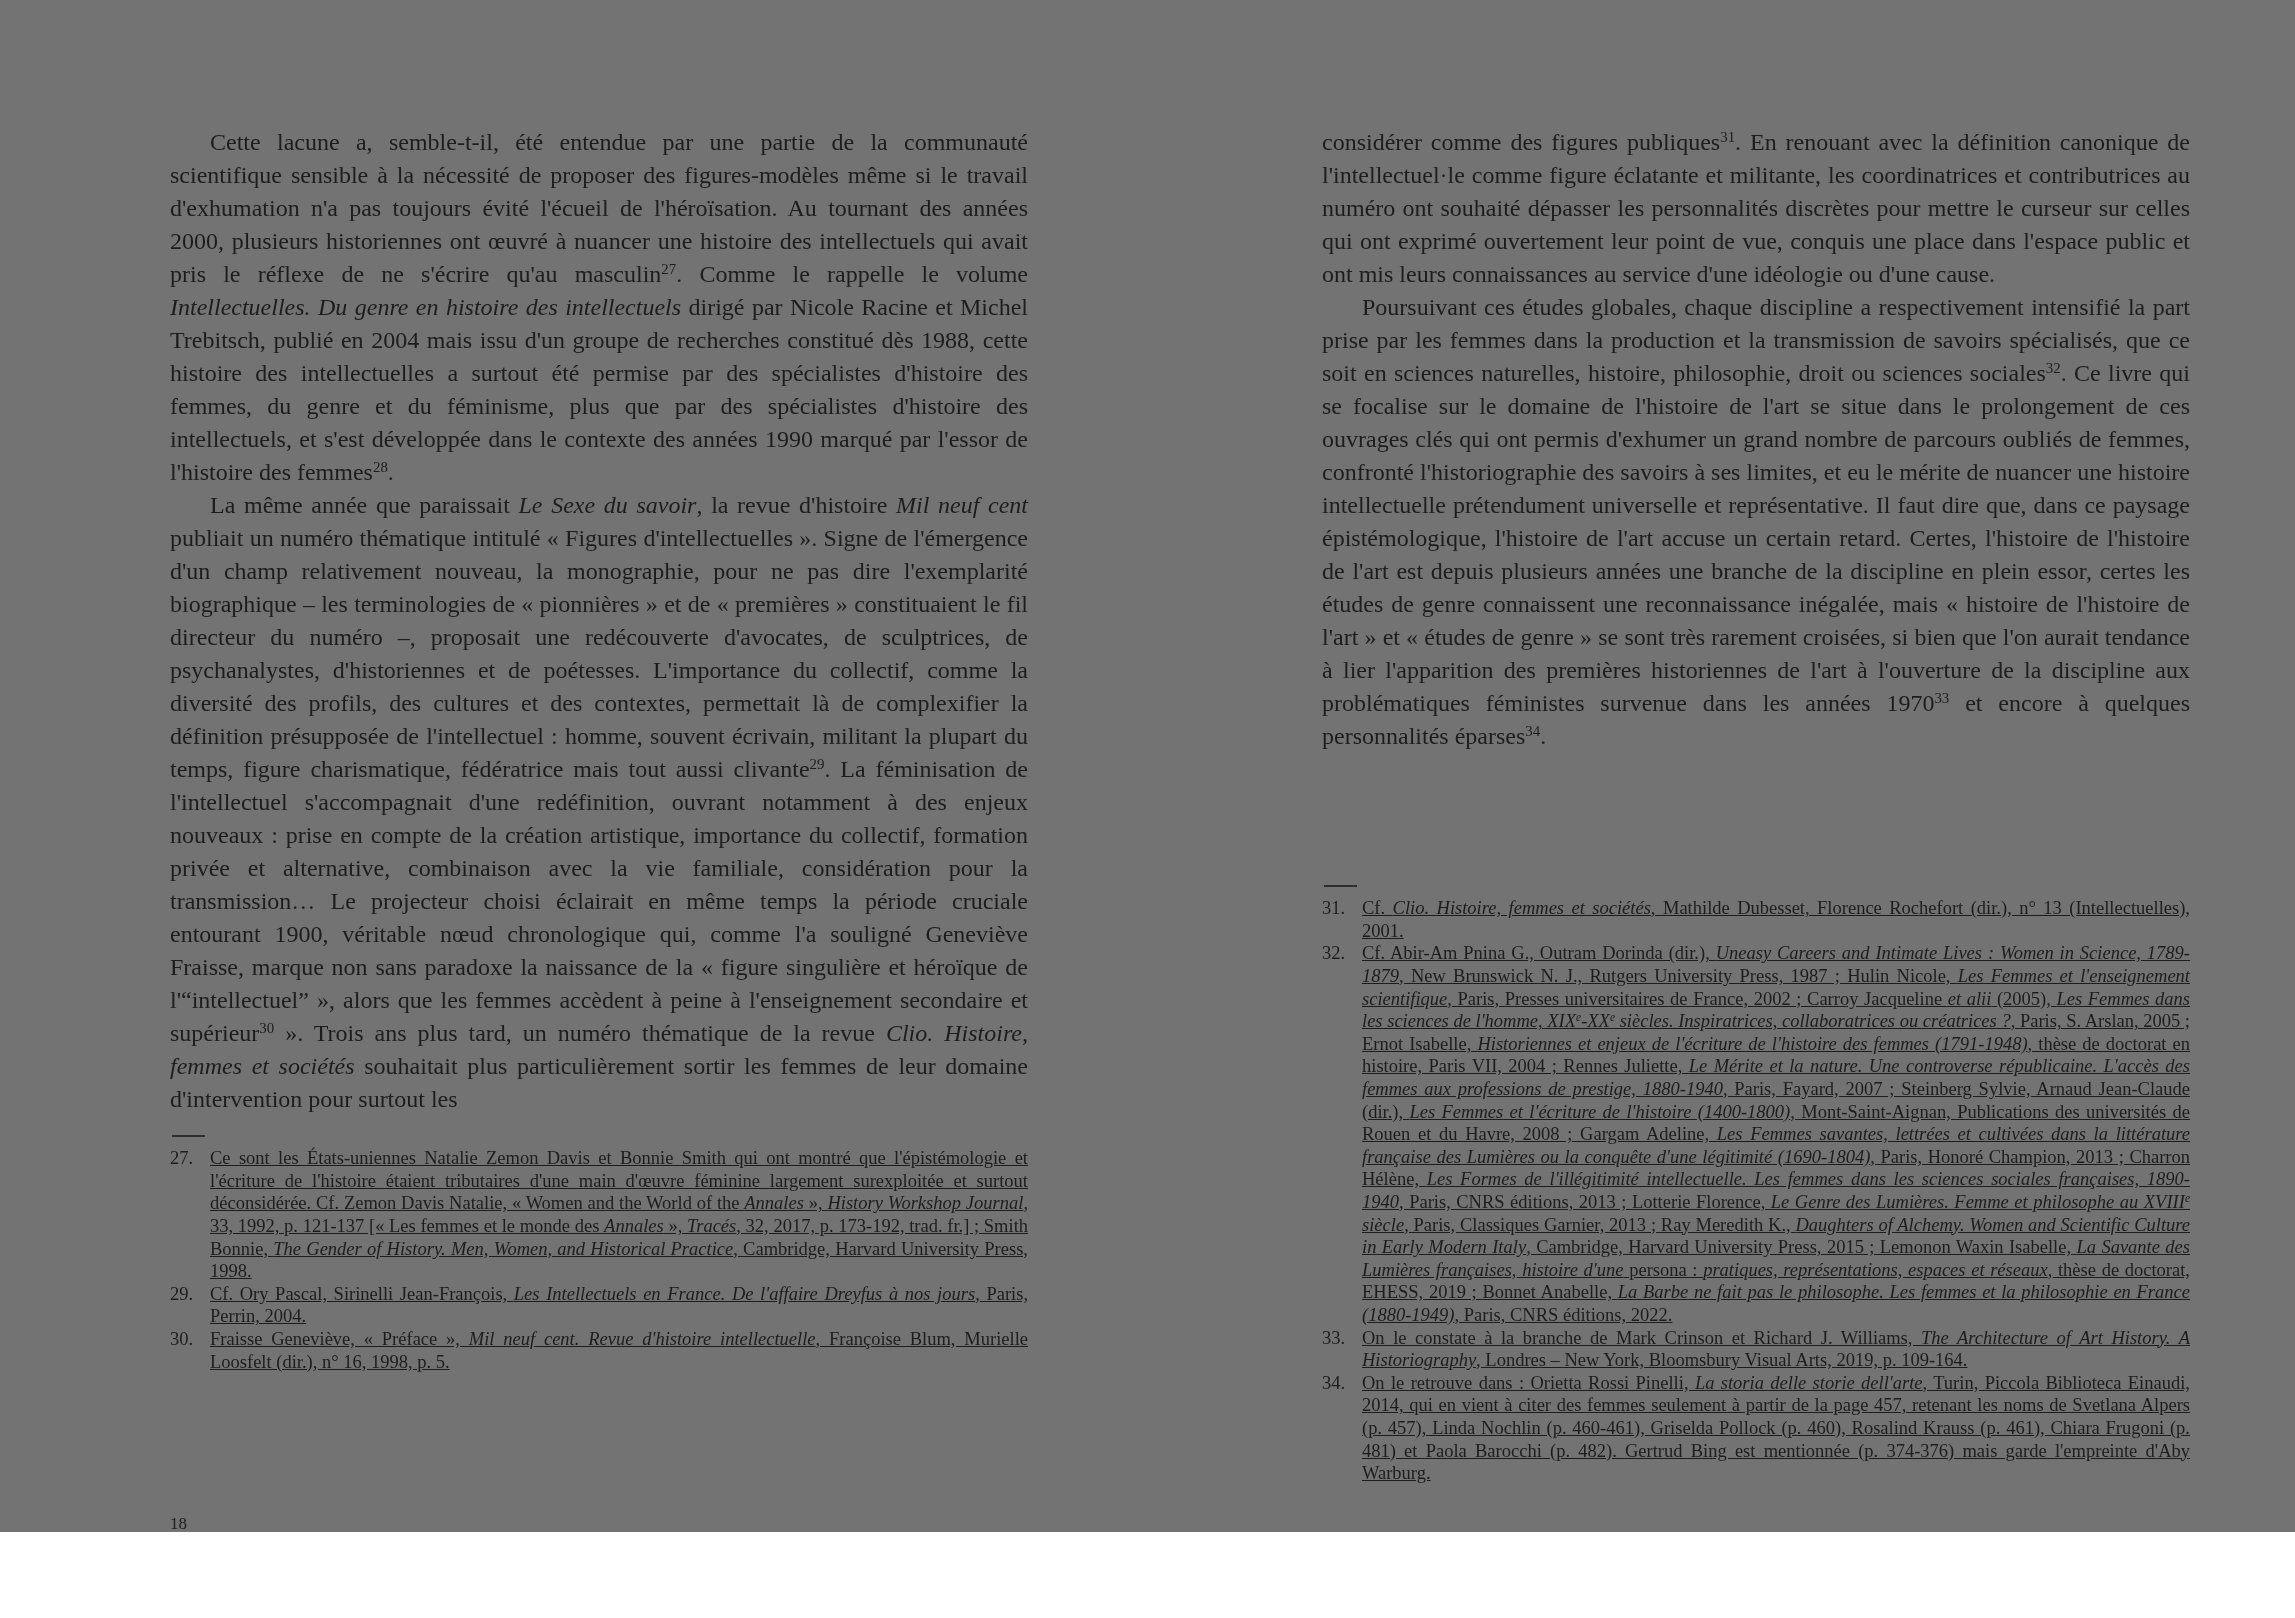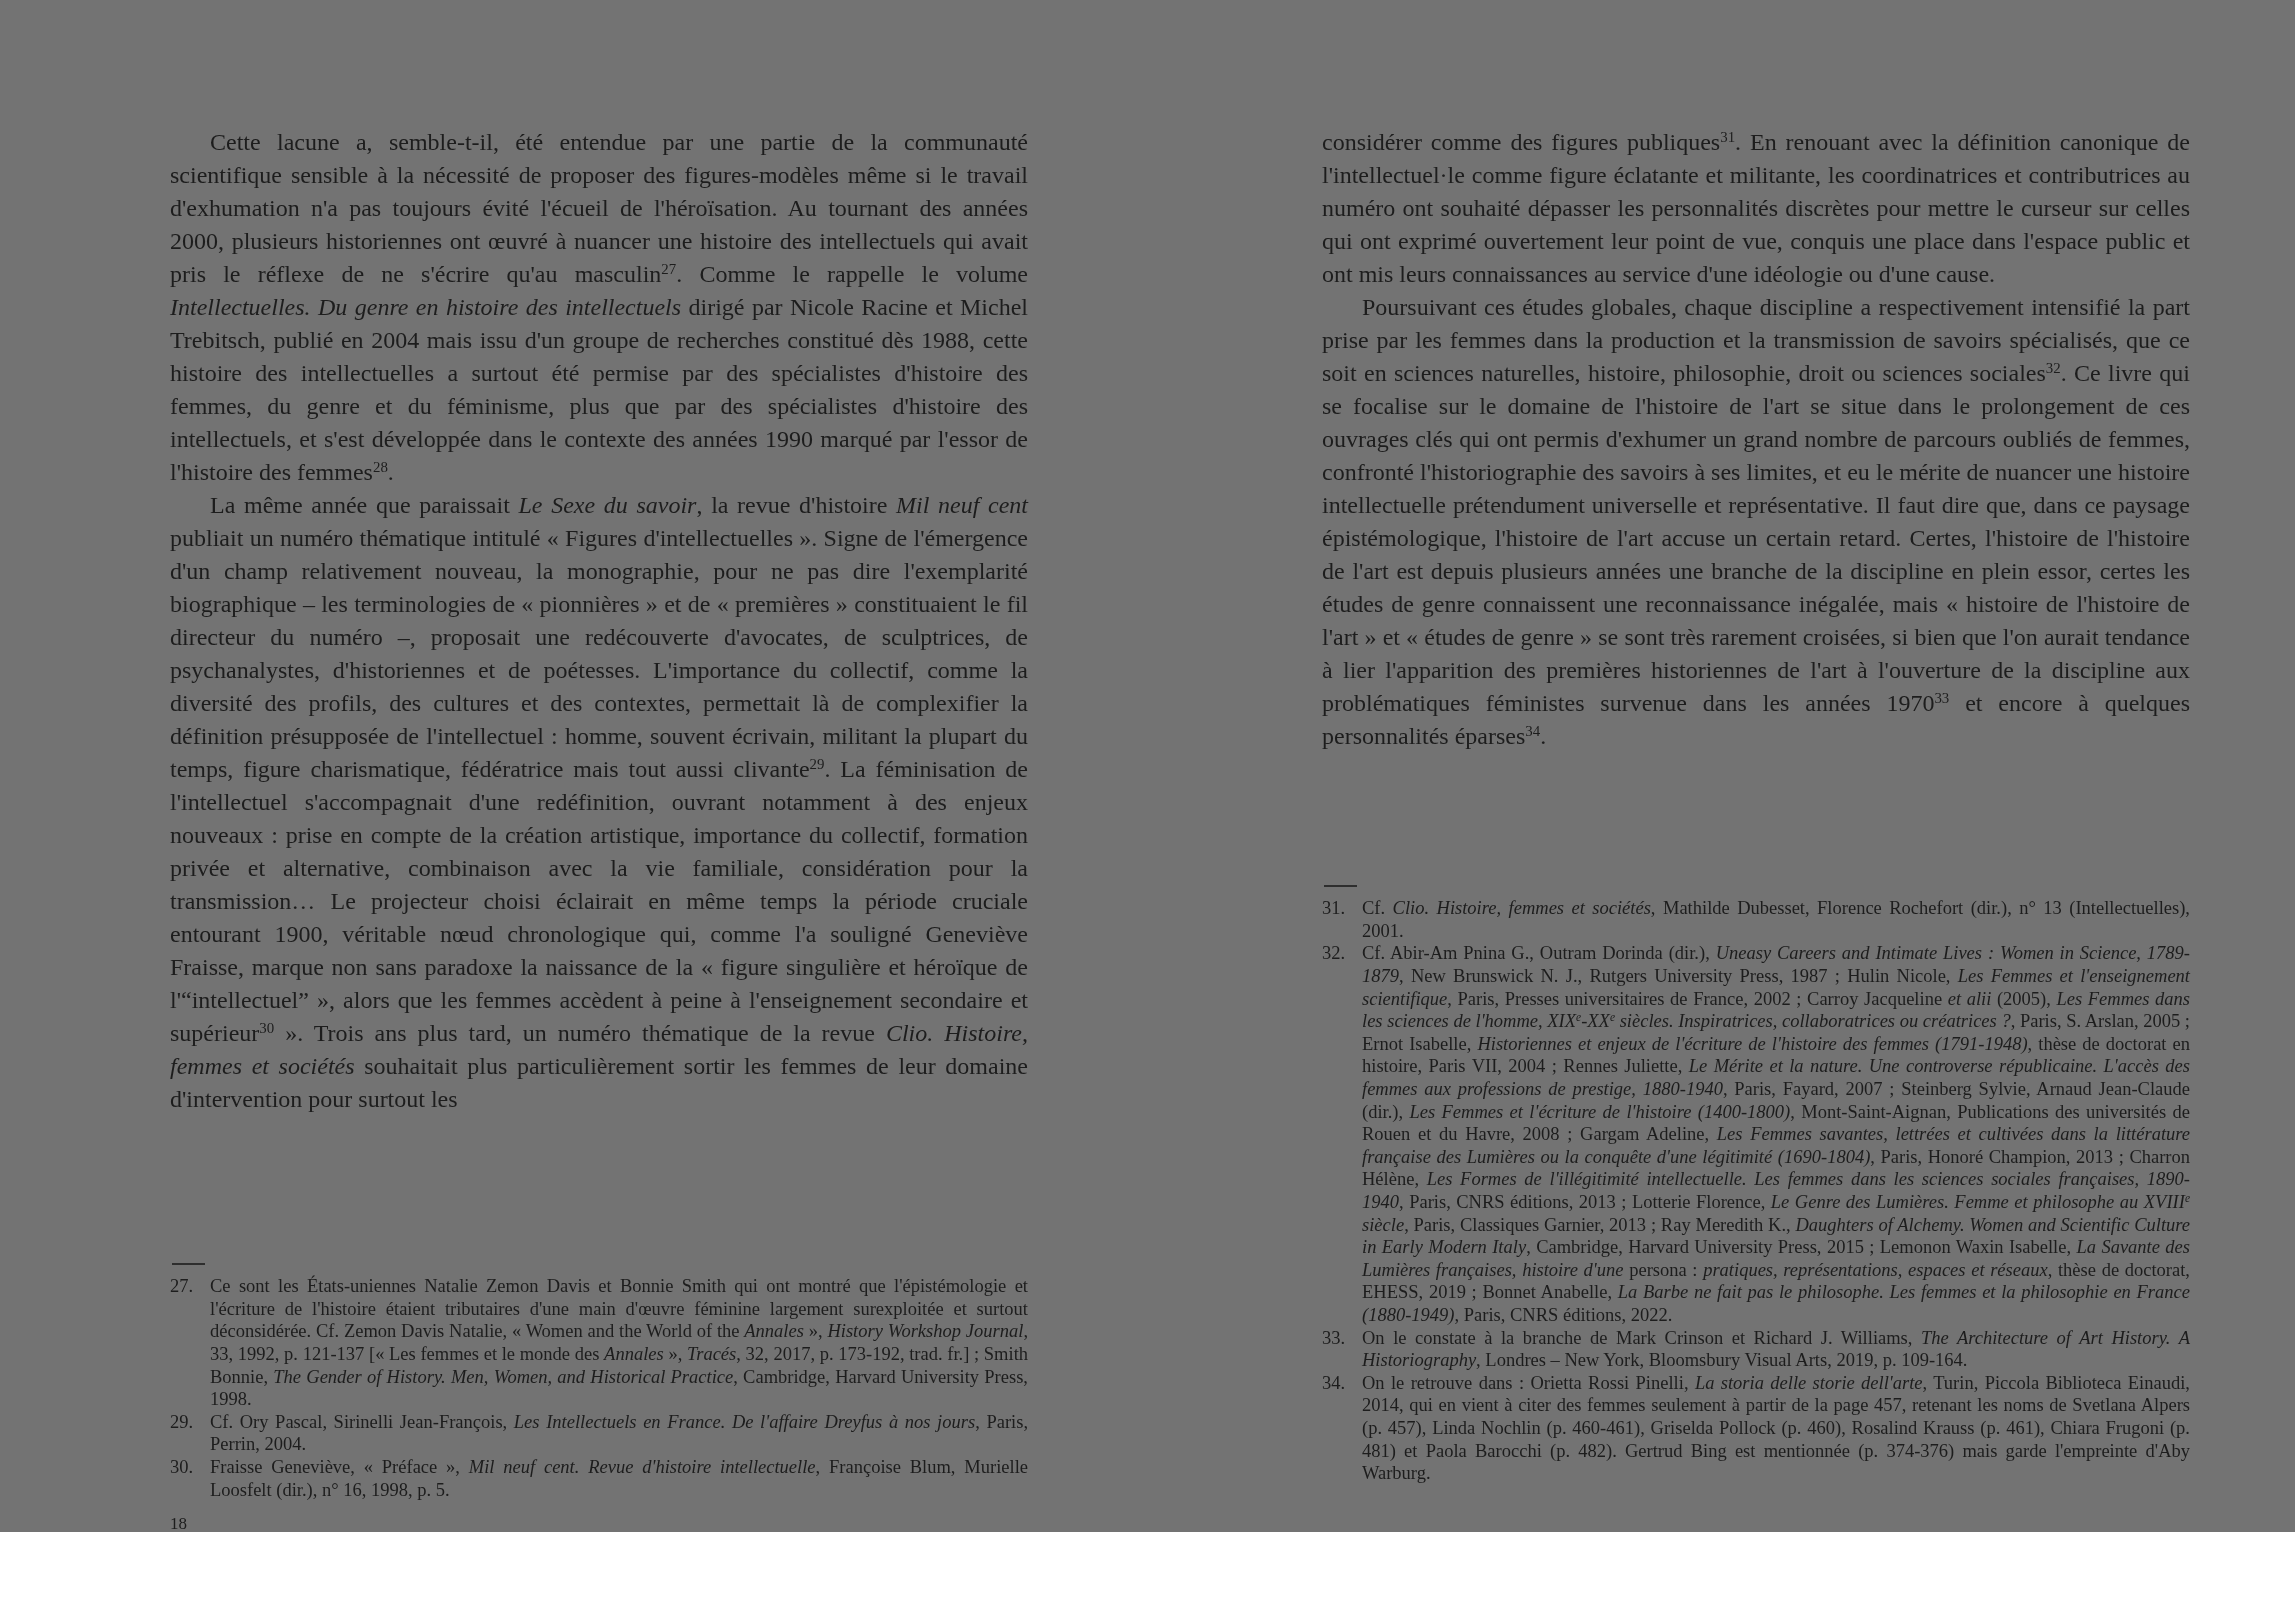--- a/index.html
+++ b/index.html
@@ -40,23 +40,24 @@
   }
 
   .footnotes {
     position: absolute;
     left: 0;
     width: 100%;
     font-size: 18.5px;
     line-height: 22.6px;
     text-align: justify;
     hyphens: auto;
+    text-decoration: underline;
     -webkit-hyphens: auto;
   }
-  .page-left  .footnotes { top: 1263px; }
+  .page-left  .footnotes { top: 1135px; }
   .page-right .footnotes { top: 885px; }
 
   .fnrule {
     width: 33px;
     height: 0;
     border-top: 2.6px solid #2e2e2e;
     margin: 0 0 10.3px 1.7px;
   }
   .fn { padding-left: 40px; text-indent: -40px; }
   .fnnum { display: inline-block; width: 40px; text-indent: 0; }

